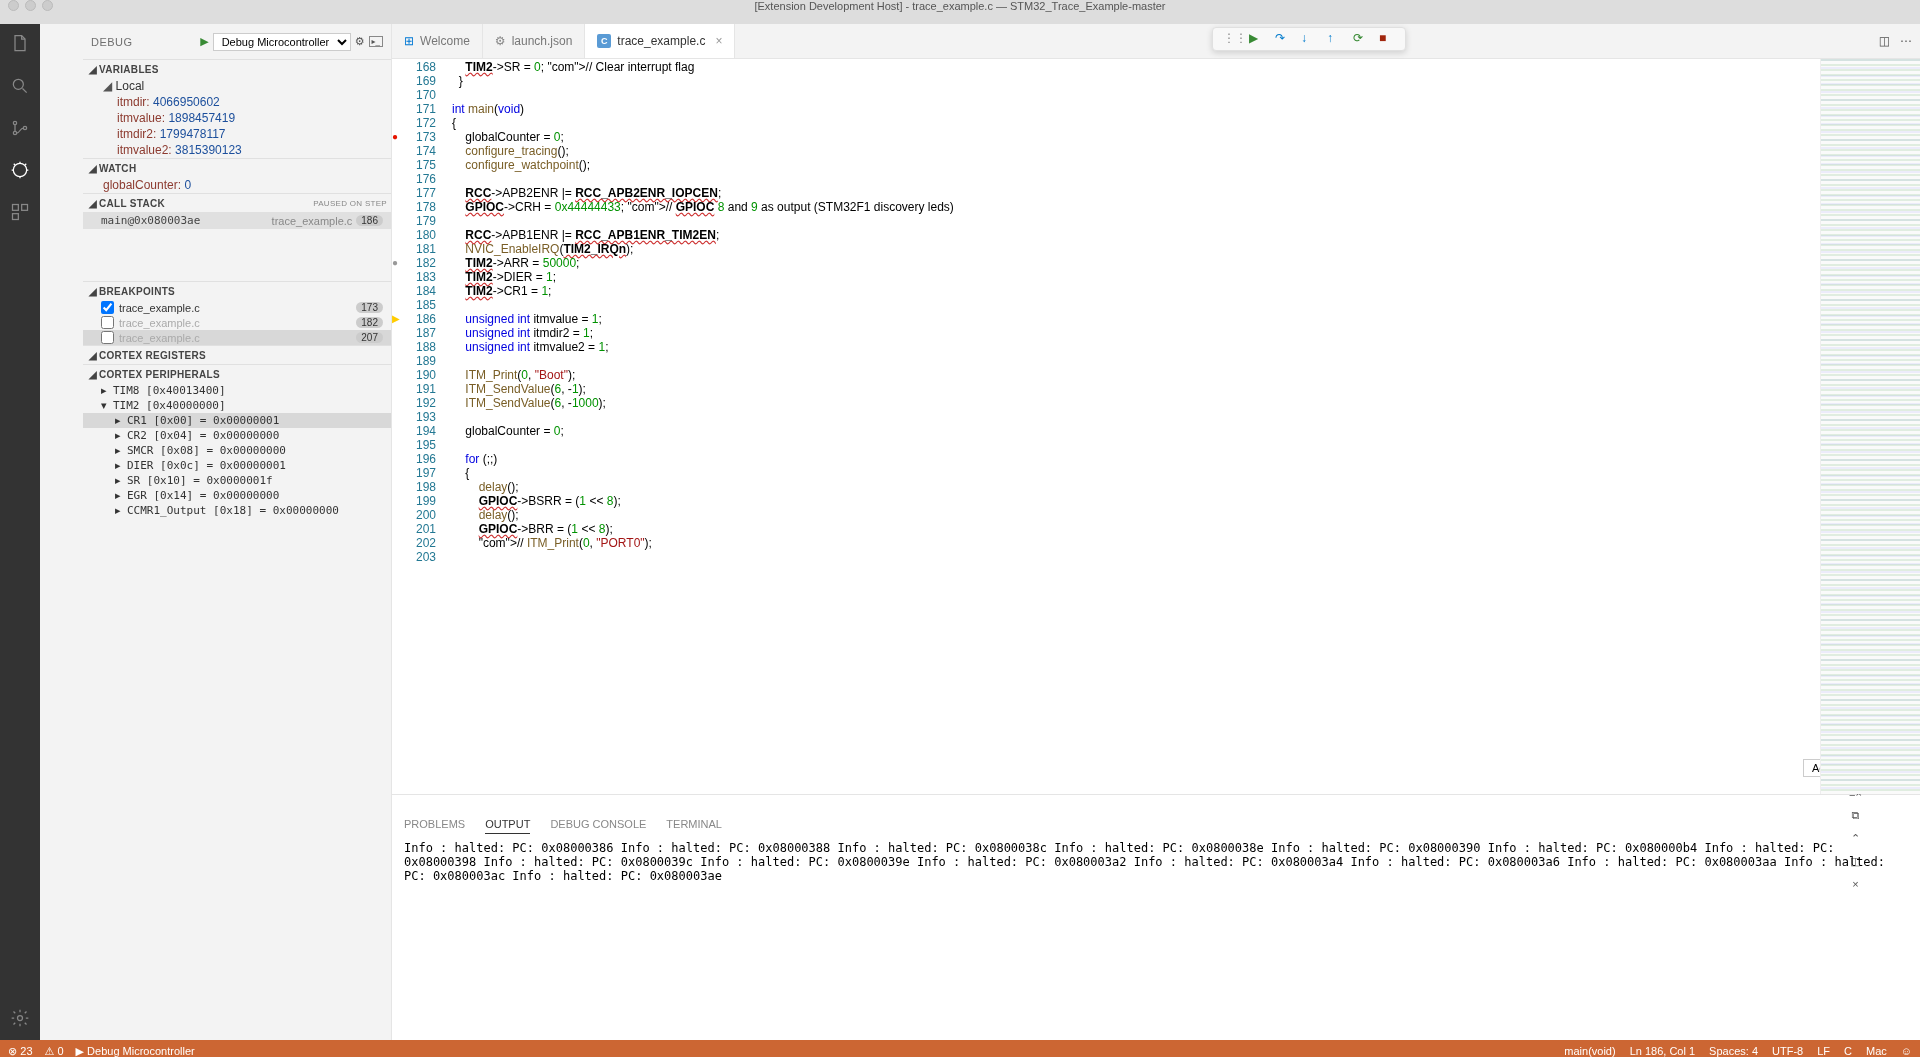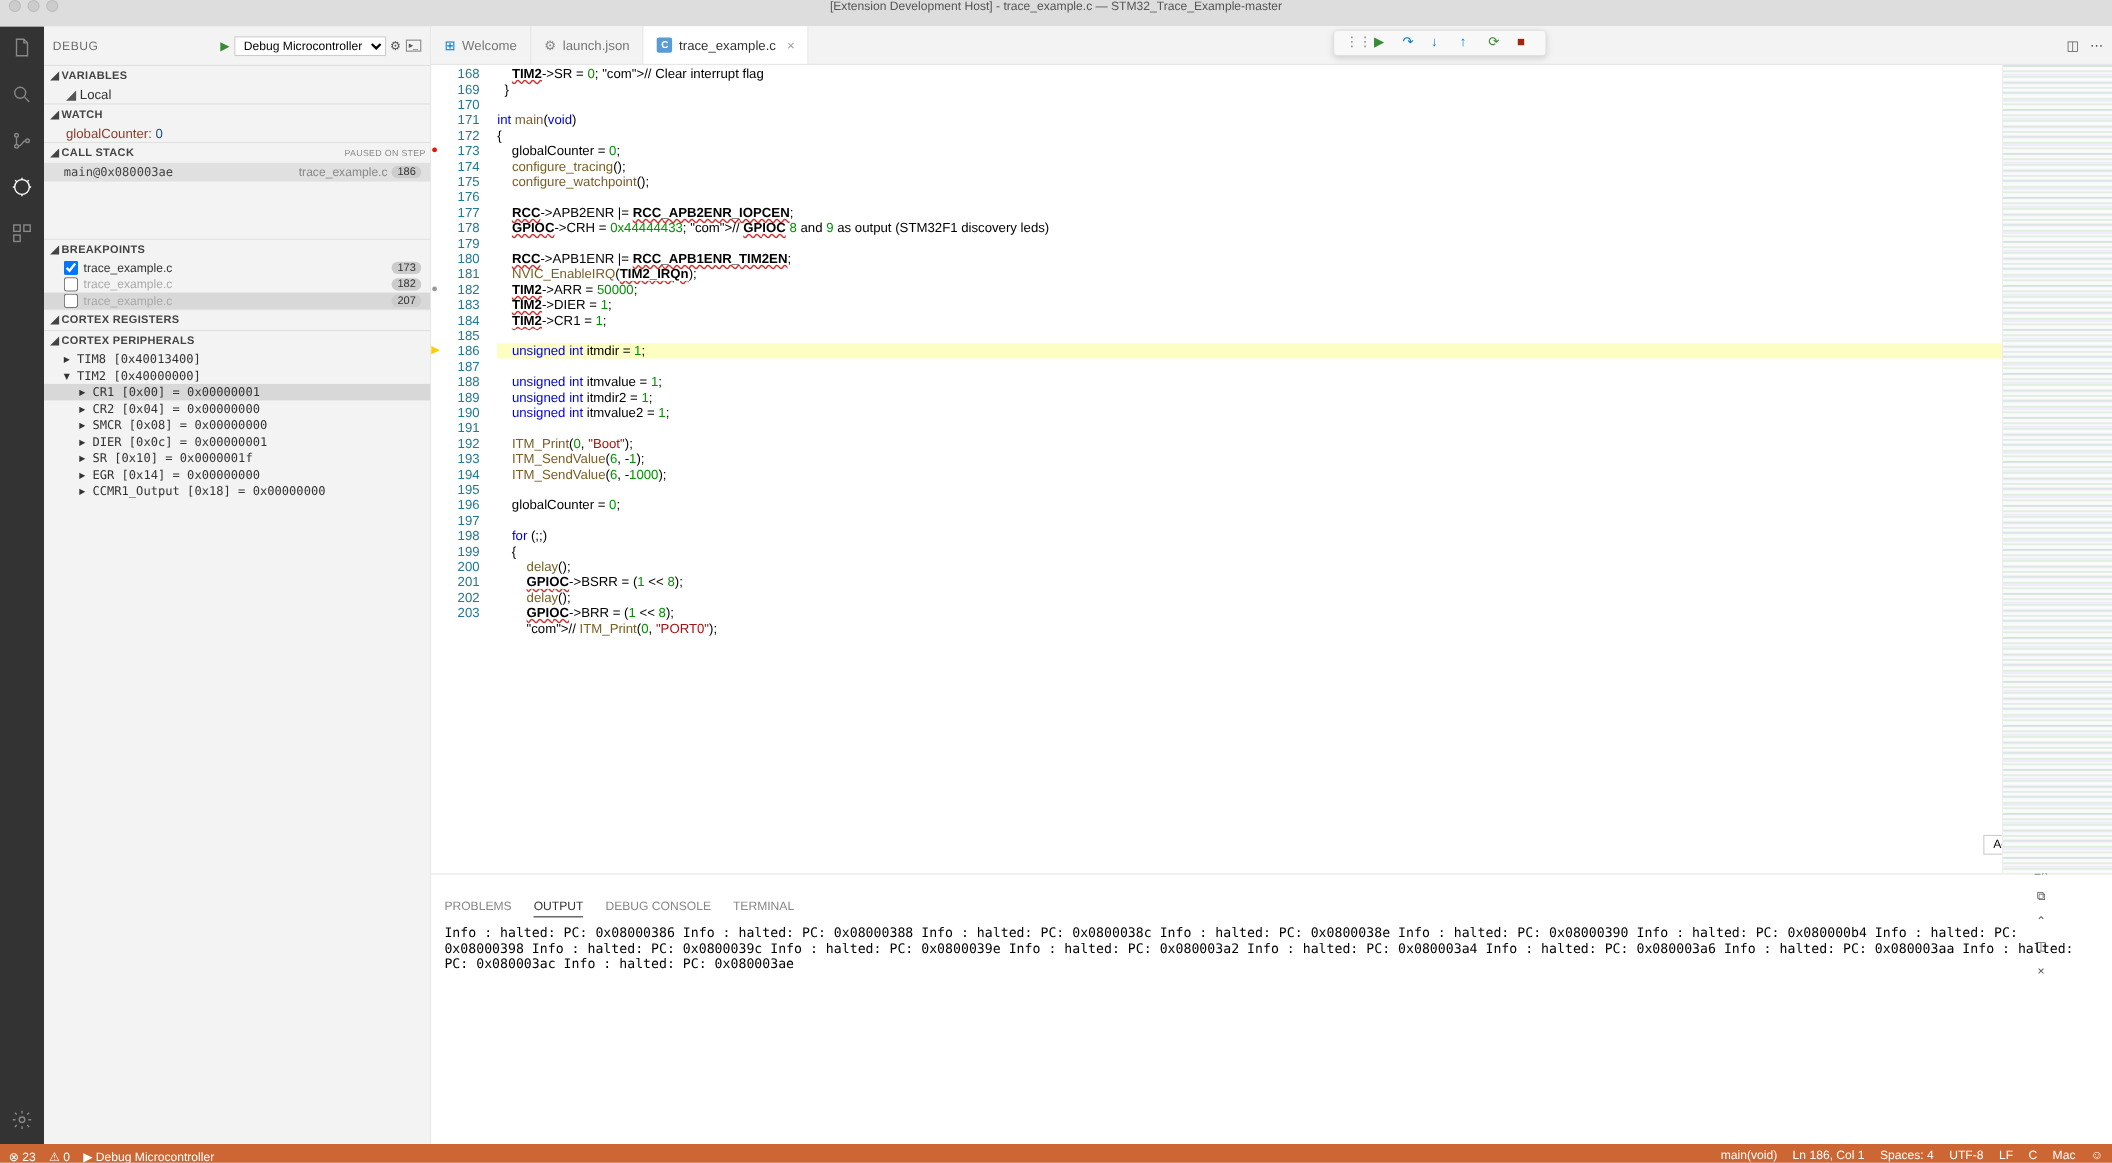--- a/index.html
+++ b/index.html
@@ -5,21 +5,21 @@
 * { margin: 0; padding: 0; box-sizing: border-box; font-family: -apple-system, BlinkMacSystemFont, "Segoe UI", sans-serif; }
 body { width: 1920px; height: 1057px; overflow: hidden; background: #fff; font-size: 12px; color: #333; }
 .titlebar { height: 24px; background: #dddddd; display: flex; align-items: flex-start; justify-content: center; font-size: 11px; color: #555; position: relative; }
 .traffic-lights { position: absolute; left: 8px; display: flex; gap: 6px; }
 .traffic-lights span { width: 11px; height: 11px; border-radius: 50%; background: #ccc; border: 0.5px solid #bbb; }
 .main-layout { display: flex; height: 1016px; }
 .activity-bar { width: 40px; background: #333; display: flex; flex-direction: column; align-items: center; padding-top: 8px; gap: 18px; }
 .activity-bar .ab-item { width: 24px; height: 24px; color: #888; display: flex; align-items: center; justify-content: center; cursor: pointer; }
 .activity-bar .ab-item.active { color: #fff; }
 .activity-bar .ab-spacer { flex: 1; }
-.sidebar { width: 352px; background: #f3f3f3; display: flex; flex-direction: column; border-right: 1px solid #e5e5e5; }
+.sidebar { width: 352px; background: #f3f3f3; display: flex; flex-direction: column; border-right: 1px solid #e5e5e5; padding-left: 43px; }
 .sidebar-header { height: 35px; display: flex; align-items: center; justify-content: space-between; padding: 0 8px; font-size: 11px; }
 .sidebar-header-title { color: #6f6f6f; letter-spacing: 0.5px; }
 .debug-config { display: flex; align-items: center; gap: 4px; }
 .debug-config select { font-size: 11px; border: 1px solid #ccc; background: #fff; padding: 1px 4px; }
 .side-section { border-top: 1px solid #e0e0e0; }
 .section-header { height: 18px; display: flex; align-items: center; padding: 0 4px; font-size: 10px; font-weight: bold; letter-spacing: 0.3px; color: #444; cursor: pointer; }
 .section-header .twisty { width: 12px; display: inline-block; text-align: center; }
 .section-header .right-label { margin-left: auto; font-size: 8px; color: #888; font-weight: normal; }
 .section-body { font-size: 12px; font-family: Menlo, Consolas, monospace; }
 .var-row { padding: 1px 0 1px 20px; }
@@ -151,20 +151,26 @@
       </span>
     </div>
 
     <div class="side-section">
       <div class="section-header">
           <span class="twisty">◢</span>
           <span>VARIABLES</span>
         </div>
       <div class="section-body">
         <div class="var-row"><span style="color:#555">◢ </span><span>Local</span></div>
+        <div id="vars">
+            <div class="var-row sub"><span class="var-name-brown">itmdir:</span> <span class="var-val-blue">4066950602</span></div>
+            <div class="var-row sub"><span class="var-name-brown">itmvalue:</span> <span class="var-val-blue">1898457419</span></div>
+            <div class="var-row sub"><span class="var-name-brown">itmdir2:</span> <span class="var-val-blue">1799478117</span></div>
+            <div class="var-row sub"><span class="var-name-brown">itmvalue2:</span> <span class="var-val-blue">3815390123</span></div>
+          </div>
       </div>
     </div>
 
     <div class="side-section">
       <div class="section-header">
           <span class="twisty">◢</span>
           <span>WATCH</span>
         </div>
       <div class="section-body" id="watch">
           <div class="watch-row"><span class="var-name-brown">globalCounter:</span> <span class="var-val-blue">0</span></div>
@@ -360,21 +366,20 @@
 <span class="code-line">&nbsp;</span>
 <span class="code-line">    <span class="squiggle">RCC</span>-&gt;APB2ENR |= <span class="squiggle">RCC_APB2ENR_IOPCEN</span>;</span>
 <span class="code-line">    <span class="squiggle">GPIOC</span>-&gt;CRH = <span class="num">0x44444433</span>; <span class="&lt;span">"com"</span>&gt;// <span class="squiggle">GPIOC</span> <span class="num">8</span> and <span class="num">9</span> as output (STM32F1 discovery leds)</span>
 <span class="code-line">&nbsp;</span>
 <span class="code-line">    <span class="squiggle">RCC</span>-&gt;APB1ENR |= <span class="squiggle">RCC_APB1ENR_TIM2EN</span>;</span>
 <span class="code-line">    <span class="fn">NVIC_EnableIRQ</span>(<span class="squiggle">TIM2_IRQn</span>);</span>
 <span class="code-line">    <span class="squiggle">TIM2</span>-&gt;ARR = <span class="num">50000</span>;</span>
 <span class="code-line">    <span class="squiggle">TIM2</span>-&gt;DIER = <span class="num">1</span>;</span>
 <span class="code-line">    <span class="squiggle">TIM2</span>-&gt;CR1 = <span class="num">1</span>;</span>
 <span class="code-line">&nbsp;</span>
-<span class="code-line hl">    <span class="kw">unsigned</span> <span class="kw">int</span> itmdir = <span class="num">1</span>;</span>
 <span class="code-line">    <span class="kw">unsigned</span> <span class="kw">int</span> itmvalue = <span class="num">1</span>;</span>
 <span class="code-line">    <span class="kw">unsigned</span> <span class="kw">int</span> itmdir2 = <span class="num">1</span>;</span>
 <span class="code-line">    <span class="kw">unsigned</span> <span class="kw">int</span> itmvalue2 = <span class="num">1</span>;</span>
 <span class="code-line">&nbsp;</span>
 <span class="code-line">    <span class="fn">ITM_Print</span>(<span class="num">0</span>, <span class="str">"Boot"</span>);</span>
 <span class="code-line">    <span class="fn">ITM_SendValue</span>(<span class="num">6</span>, -<span class="num">1</span>);</span>
 <span class="code-line">    <span class="fn">ITM_SendValue</span>(<span class="num">6</span>, -<span class="num">1000</span>);</span>
 <span class="code-line">&nbsp;</span>
 <span class="code-line">    globalCounter = <span class="num">0</span>;</span>
 <span class="code-line">&nbsp;</span>

